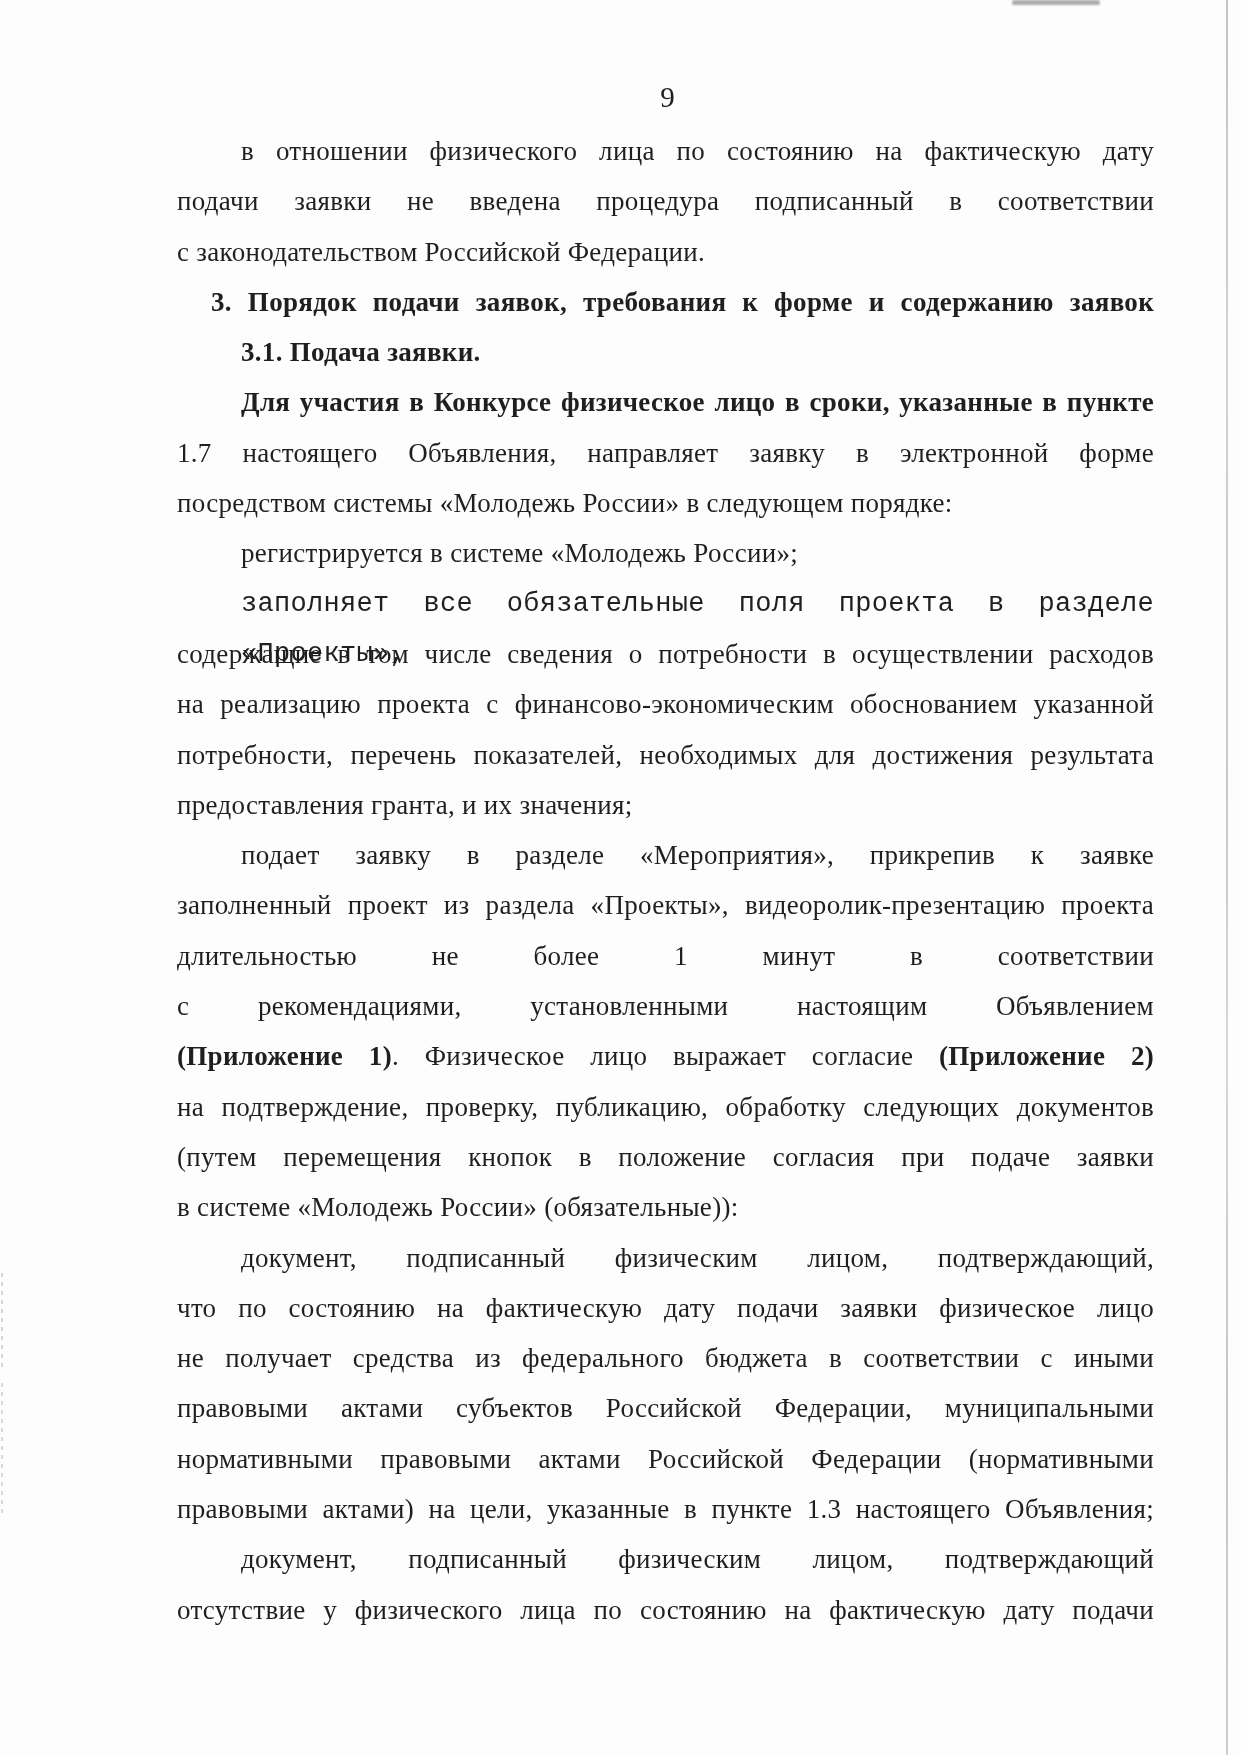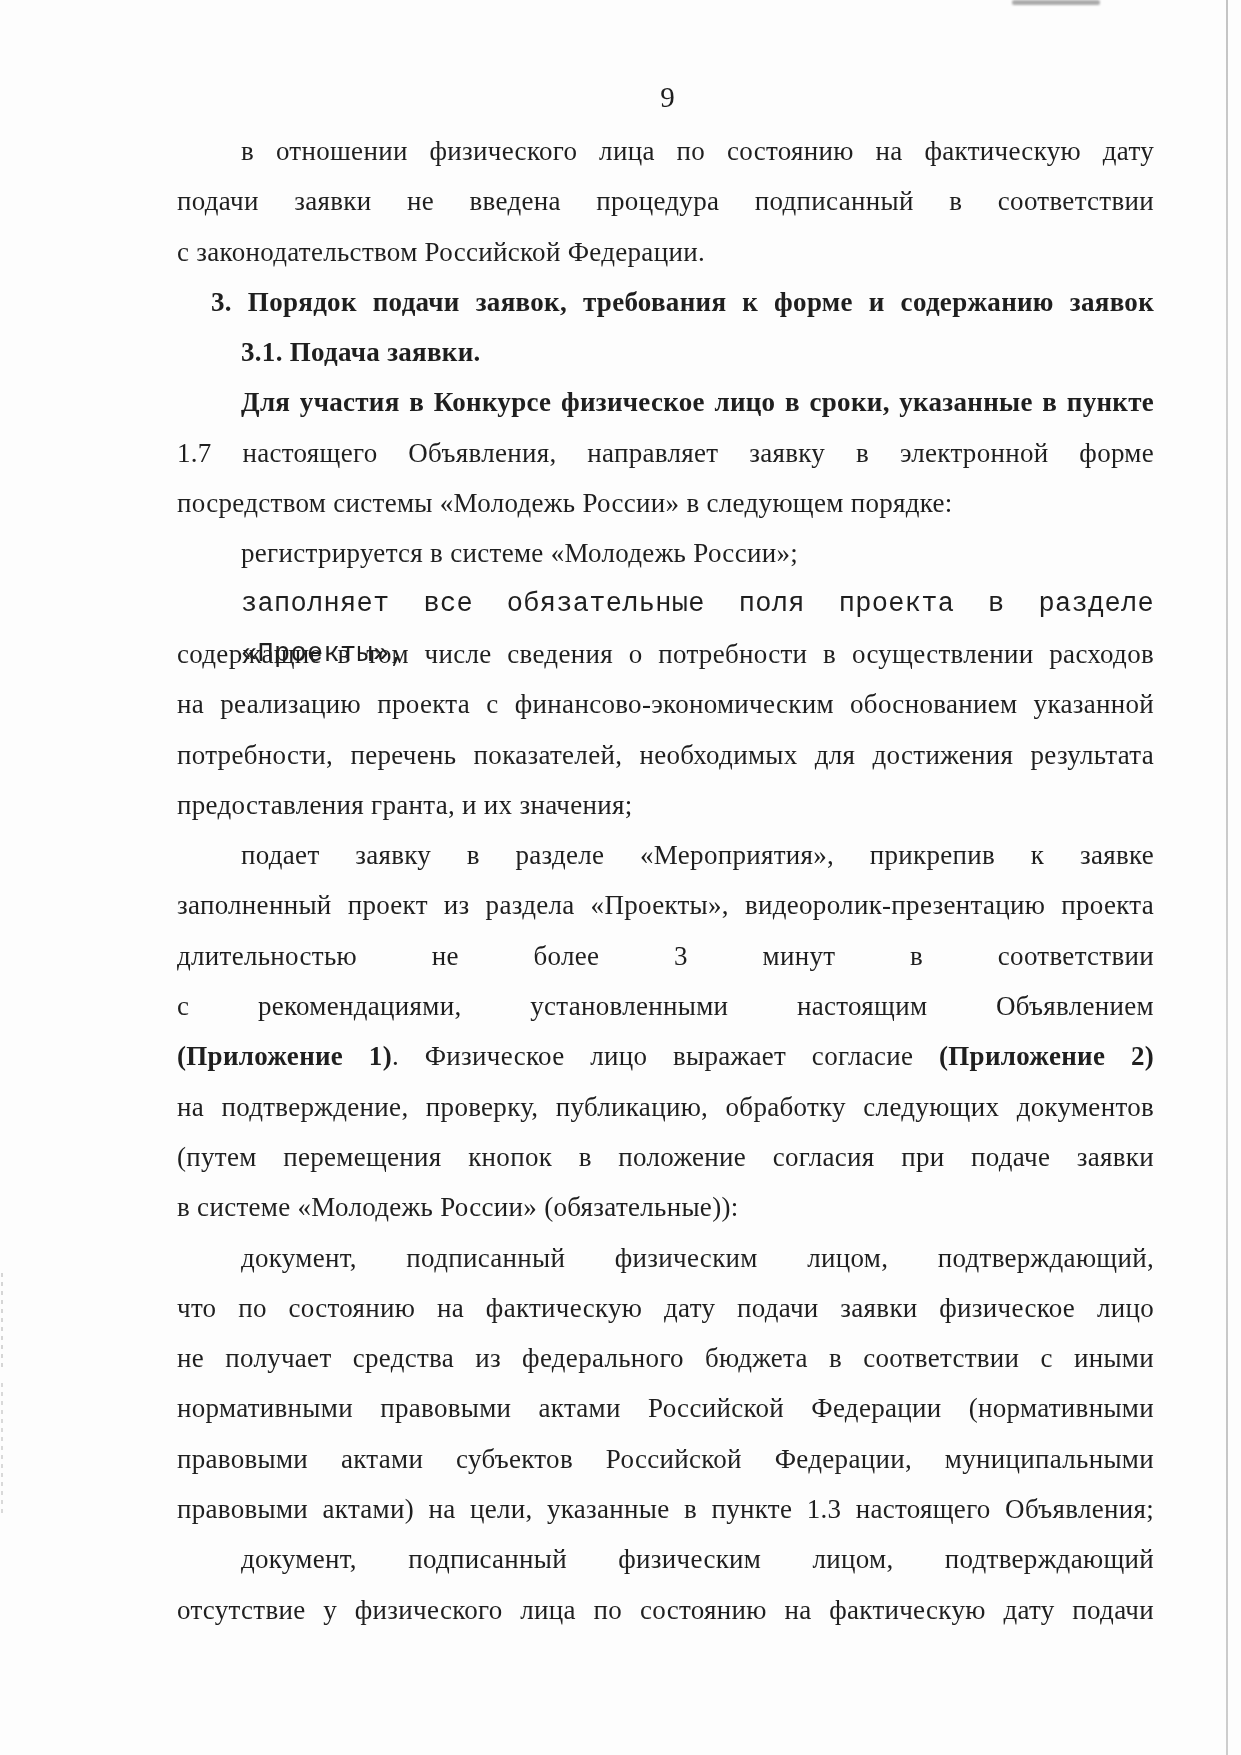--- a/index.html
+++ b/index.html
@@ -117,28 +117,28 @@
       <div class="line j"><span class="seg">1.7 настоящего Объявления, направляет заявку в электронной форме</span></div>
       <div class="line l"><span class="seg">посредством системы «Молодежь России» в следующем порядке:</span></div>
       <div class="line l" style="padding-left: 64px;"><span class="seg">регистрируется в системе «Молодежь России»;</span></div>
       <div class="line j" style="padding-left: 64px; font-family: Liberation Mono, monospace;"><span class="seg">заполняет все обязательные поля проекта в разделе «Проекты»,</span></div>
       <div class="line j"><span class="seg">содержащие в том числе сведения о потребности в осуществлении расходов</span></div>
       <div class="line j"><span class="seg">на реализацию проекта с финансово-экономическим обоснованием указанной</span></div>
       <div class="line j"><span class="seg">потребности, перечень показателей, необходимых для достижения результата</span></div>
       <div class="line l"><span class="seg">предоставления гранта, и их значения;</span></div>
       <div class="line j" style="padding-left: 64px;"><span class="seg">подает заявку в разделе «Мероприятия», прикрепив к заявке</span></div>
       <div class="line j"><span class="seg">заполненный проект из раздела «Проекты», видеоролик-презентацию проекта</span></div>
-      <div class="line j"><span class="seg">длительностью не более 3 минут в соответствии</span></div>
+      <div class="line j"><span class="seg">длительностью не более 1 минут в соответствии</span></div>
       <div class="line j"><span class="seg">с рекомендациями, установленными настоящим Объявлением</span></div>
       <div class="line j"><span class="seg bold">(Приложение 1)</span><span class="seg">. Физическое лицо выражает согласие </span><span class="seg bold">(Приложение 2)</span></div>
       <div class="line j"><span class="seg">на подтверждение, проверку, публикацию, обработку следующих документов</span></div>
       <div class="line j"><span class="seg">(путем перемещения кнопок в положение согласия при подаче заявки</span></div>
       <div class="line l"><span class="seg">в системе «Молодежь России» (обязательные)):</span></div>
       <div class="line j" style="padding-left: 64px;"><span class="seg">документ, подписанный физическим лицом, подтверждающий,</span></div>
       <div class="line j"><span class="seg">что по состоянию на фактическую дату подачи заявки физическое лицо</span></div>
       <div class="line j"><span class="seg">не получает средства из федерального бюджета в соответствии с иными</span></div>
+      <div class="line j"><span class="seg">правовыми актами субъектов Российской Федерации, муниципальными</span></div>
       <div class="line j"><span class="seg">нормативными правовыми актами Российской Федерации (нормативными</span></div>
-      <div class="line j"><span class="seg">правовыми актами субъектов Российской Федерации, муниципальными</span></div>
       <div class="line j"><span class="seg">правовыми актами) на цели, указанные в пункте 1.3 настоящего Объявления;</span></div>
       <div class="line j" style="padding-left: 64px;"><span class="seg">документ, подписанный физическим лицом, подтверждающий</span></div>
       <div class="line j"><span class="seg">отсутствие у физического лица по состоянию на фактическую дату подачи</span></div>
     </div>
 </div>
 
 </body></html>

